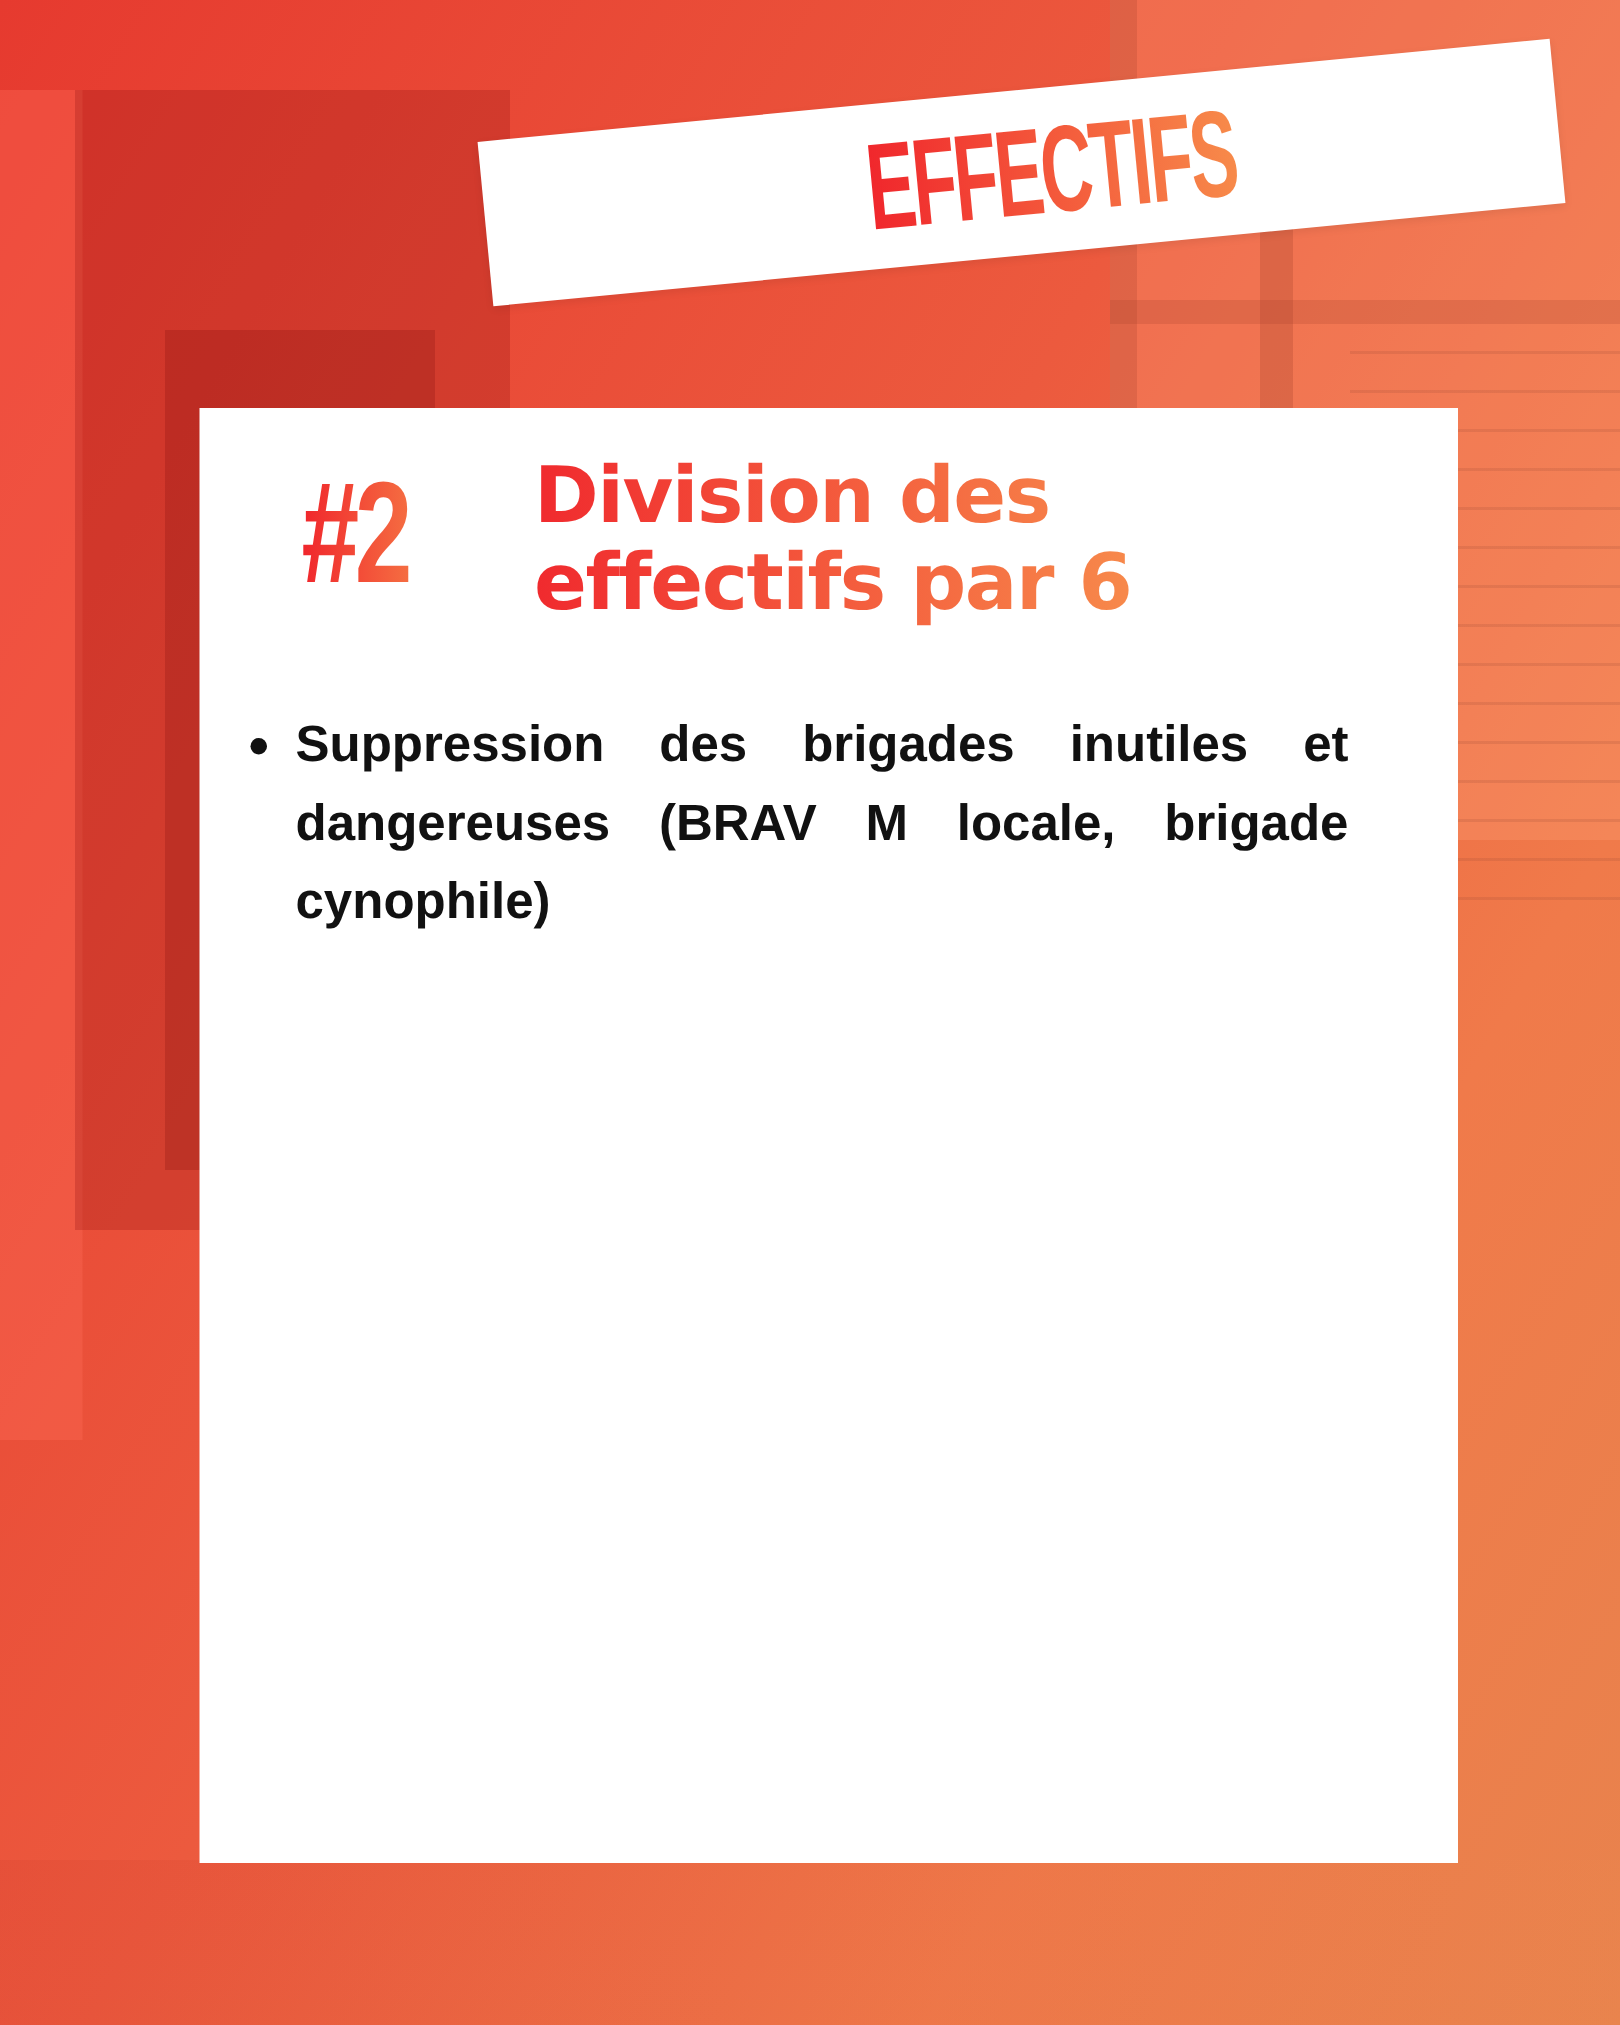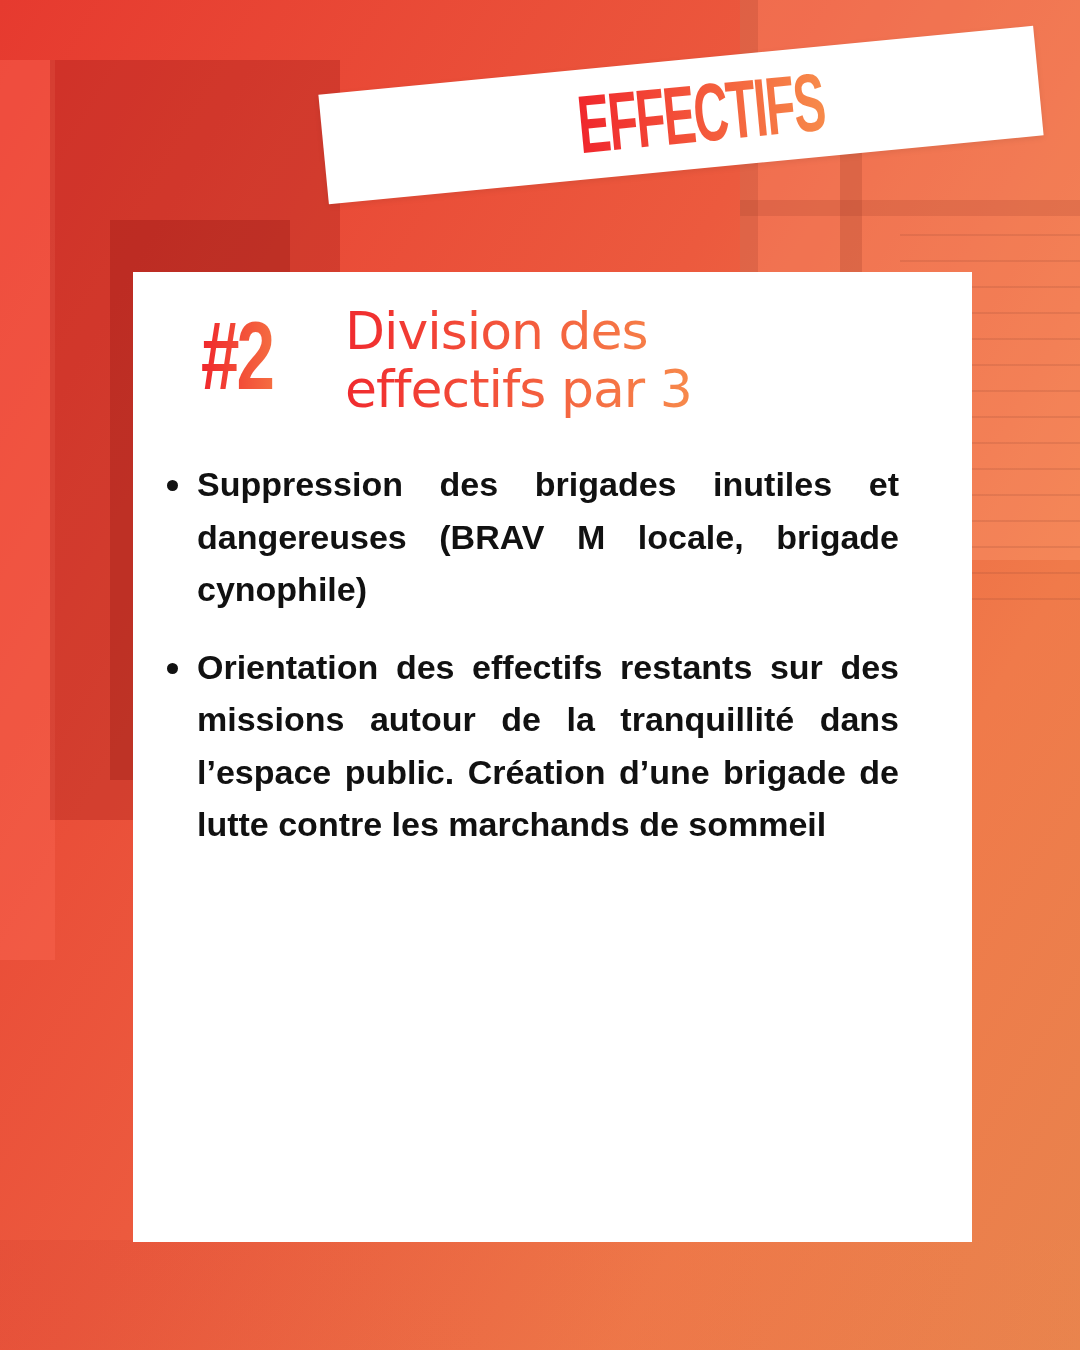--- a/index.html
+++ b/index.html
@@ -53,28 +53,28 @@
     }
     .heading-number {
       font-family: "Liberation Sans", sans-serif; font-weight: 700;
       font-size: 96px; line-height: 1; letter-spacing: -4px;
       transform: scaleX(0.72); transform-origin: left top;
       background: linear-gradient(90deg, #f0262c 0%, #f78a4a 100%);
       -webkit-background-clip: text; background-clip: text; color: transparent;
       width: 140px; margin-top: 6px;
     }
     .heading-title {
-      font-family: "DejaVu Sans", sans-serif; font-weight: 400;
+      font-family: "DejaVu Sans", sans-serif; font-weight: 700;
       font-size: 52px; line-height: 58px; letter-spacing: -1px;
       background: linear-gradient(90deg, #f02a2e 0%, #f7894b 100%);
       -webkit-background-clip: text; background-clip: text; color: transparent;
-      margin-left: 4px;
+      margin-left: 15px;
     }
     .bullets {
-      position: absolute; left: 64px; top: 186px; width: 702px;
+      position: absolute; left: 64px; top: 198px; width: 702px;
       margin: 0; padding: 0; list-style: none;
     }
     .bullet {
       position: relative; padding-left: 0;
       font-family: "Liberation Sans", sans-serif; font-weight: 700;
       font-size: 34px; line-height: 52.5px; color: #111111;
       text-align: justify; margin-bottom: 25px;
     }
     .bullet-dot {
       position: absolute; left: -30px; top: 22px; width: 11px; height: 11px;
@@ -98,27 +98,23 @@
 
 <div class="banner">
   <span class="banner-text">EFFECTIFS</span>
 </div>
 
 <div class="card">
   <div class="heading">
     <div class="heading-number">#2</div>
     <div class="heading-title">
       <div>Division des</div>
-      <div>effectifs par 3</div>
+      <div>effectifs par 6</div>
     </div>
   </div>
 
   <ul class="bullets">
     <li class="bullet">
       <span class="bullet-dot"></span>
       <span>Suppression des brigades inutiles et dangereuses (BRAV M locale, brigade cynophile)</span>
     </li>
-    <li class="bullet">
-      <span class="bullet-dot"></span>
-      <span>Orientation des effectifs restants sur des missions autour de la tranquillité dans l’espace public. Création d’une brigade de lutte contre les marchands de sommeil</span>
-    </li>
   </ul>
 </div>
 
 </body></html>

